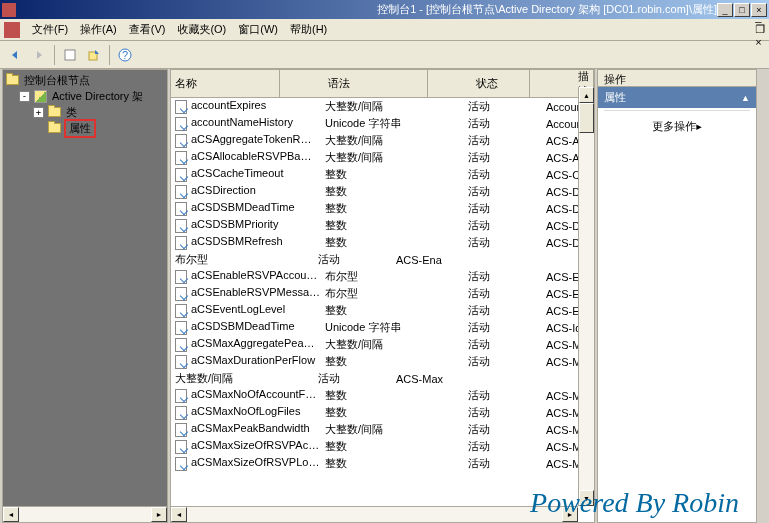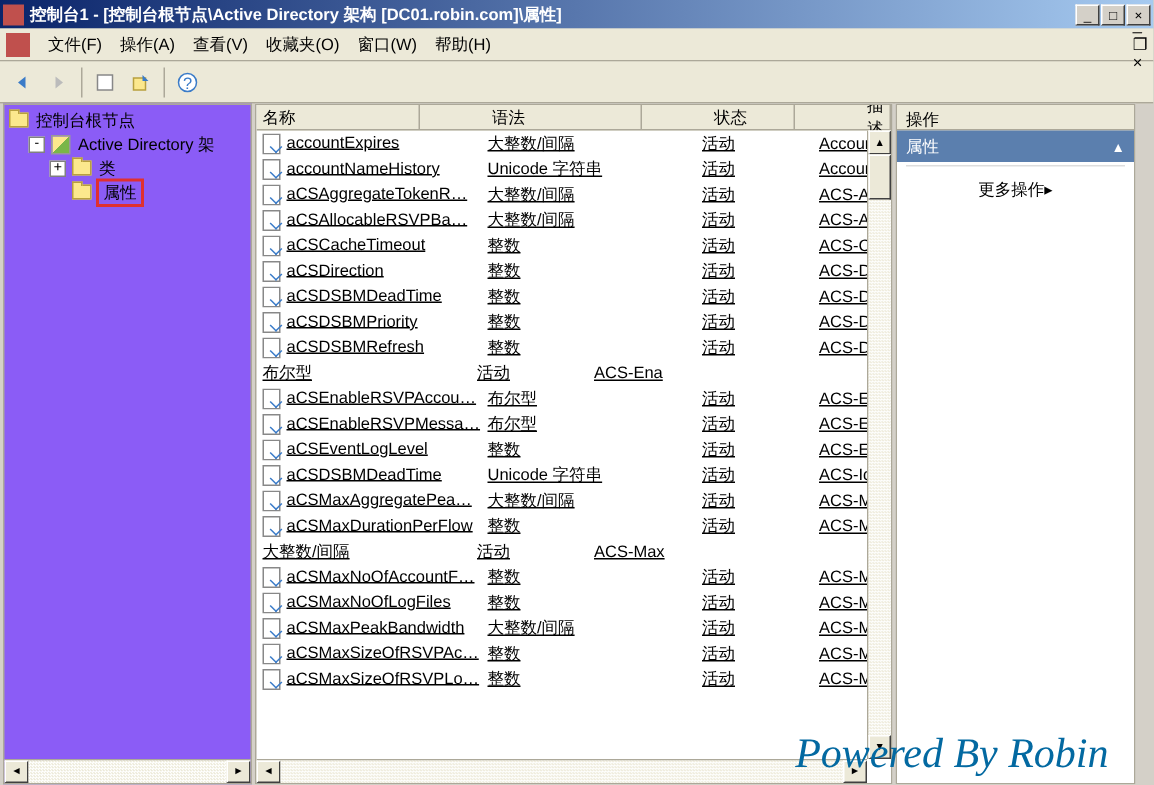--- a/index.html
+++ b/index.html
@@ -1,56 +1,56 @@
 <!DOCTYPE html>
 <html><head>
 <meta charset="utf-8">
 <style>
 * { margin: 0; padding: 0; box-sizing: border-box; font-family: "Microsoft YaHei", SimSun, Arial, sans-serif; font-size: 11px; }
 body { background: #d4d0c8; width: 769px; height: 523px; overflow: hidden; position: relative; }
 
 .titlebar { background: linear-gradient(to right, #0a246a, #a6caf0); color: #fff; height: 19px; display: flex; align-items: center; padding: 0 2px; }
 .titlebar .icon { width: 14px; height: 14px; background: #c0504d; margin-right: 4px; }
-.titlebar .title { flex: 1; font-weight: bold; font-size: 11px; }
+.titlebar .title { flex: 1; font-weight: normal; font-size: 11px; text-align: right; }
 .titlebar .winbtns { display: flex; gap: 1px; }
 .titlebar .winbtn { width: 16px; height: 14px; background: #d4d0c8; border: 1px solid #fff; border-right-color: #404040; border-bottom-color: #404040; display: flex; align-items: center; justify-content: center; font-size: 9px; font-family: Arial; cursor: pointer; color: #000; }
 
 .menubar { background: #ece9d8; height: 22px; display: flex; align-items: center; padding: 0 4px; border-bottom: 1px solid #aca899; }
 .menubar .micon { width: 16px; height: 16px; background: #c0504d; margin-right: 6px; }
 .menubar .mitem { padding: 2px 6px; cursor: pointer; }
 
 .toolbar { background: #ece9d8; height: 28px; display: flex; align-items: center; padding: 0 4px; border-bottom: 1px solid #aca899; gap: 2px; }
 .tbtn { width: 22px; height: 22px; display: flex; align-items: center; justify-content: center; cursor: pointer; border: 1px solid transparent; }
 .tsep { width: 1px; height: 20px; background: #aca899; margin: 0 2px; }
 
 .content { display: flex; height: 454px; }
 
-.tree-pane { width: 166px; background: #8b5cf6; border: 1px solid #aca899; margin: 0 2px 0 2px; overflow: hidden; position: relative; }
+.tree-pane { width: 166px; background: #737373; border: 1px solid #aca899; margin: 0 2px 0 2px; overflow: hidden; position: relative; }
 .tree { padding: 2px; }
 .tree-row { display: flex; align-items: center; height: 16px; white-space: nowrap; cursor: pointer; }
 .tree-expand { width: 11px; height: 11px; border: 1px solid #808080; margin-right: 3px; display: flex; align-items: center; justify-content: center; font-size: 9px; font-family: monospace; background: #fff; line-height: 1; }
 .tree-space { width: 14px; display: inline-block; }
 .tree-icon { width: 14px; height: 14px; margin-right: 3px; display: inline-flex; align-items: center; justify-content: center; }
 .folder-icon { background: #fce88d; border: 1px solid #b8a03e; width: 13px; height: 10px; }
 .folder-icon:before { content: ''; display: block; width: 5px; height: 2px; background: #fce88d; border: 1px solid #b8a03e; border-bottom: none; margin-top: -3px; margin-left: -1px; }
 .ad-icon { width: 13px; height: 13px; background: linear-gradient(135deg, #fce88d 50%, #7ab648 50%); border: 1px solid #999; }
 .tree-label { padding: 0 2px; }
 .selected-box { border: 2px solid #e03030; padding: 0 1px; }
 .hscroll { position: absolute; bottom: 0; left: 0; right: 0; height: 16px; background: #ece9d8; border-top: 1px solid #aca899; display: flex; }
 .hscroll .sbtn { width: 16px; height: 15px; background: #ece9d8; border: 1px solid #fff; border-right-color: #404040; border-bottom-color: #404040; display: flex; align-items: center; justify-content: center; font-size: 7px; }
 .hscroll .strack { flex: 1; background: repeating-conic-gradient(#ece9d8 0% 25%, #fff 0% 50%) 50% / 2px 2px; }
 
 .list-pane { flex: 1; background: #fff; border: 1px solid #aca899; margin-right: 2px; display: flex; flex-direction: column; overflow: hidden; position: relative; }
-.list-header { display: flex; background: #ece9d8; border-bottom: 1px solid #aca899; height: 17px; gap: 44px; }
+.list-header { display: flex; background: #ece9d8; border-bottom: 1px solid #aca899; height: 28px; gap: 44px; }
 .list-header .col { border-right: 1px solid #aca899; padding: 1px 4px; display: flex; align-items: center; cursor: pointer; }
 .col-name { width: 150px; }
 .col-syntax { width: 143px; }
 .col-status { width: 78px; }
 .col-desc { flex: 1; }
-.list-body { flex: 1; overflow: hidden; text-decoration: underline; }
+.list-body { flex: 1; overflow: hidden; }
 .list-row { display: flex; height: 17px; align-items: center; cursor: pointer; }
 .list-row .cell { padding: 0 4px; white-space: nowrap; overflow: hidden; }
 .attr-icon { width: 14px; height: 14px; margin-right: 2px; display: inline-block; vertical-align: middle; }
 .attr-icon::before { content: ''; display: block; width: 10px; height: 12px; background: #fff; border: 1px solid #888; position: relative; }
 .attr-icon::after { content: ''; display: block; width: 5px; height: 5px; border-left: 1px solid #3a7bc8; border-bottom: 1px solid #3a7bc8; transform: rotate(-45deg); position: relative; top: -8px; left: 6px; }
 .vscroll { position: absolute; right: 0; top: 17px; bottom: 16px; width: 16px; background: #ece9d8; border-left: 1px solid #aca899; display: flex; flex-direction: column; }
 .vscroll .sbtn { height: 16px; width: 15px; background: #ece9d8; border: 1px solid #fff; border-right-color: #404040; border-bottom-color: #404040; display: flex; align-items: center; justify-content: center; font-size: 7px; }
 .vscroll .strack { flex: 1; background: repeating-conic-gradient(#ece9d8 0% 25%, #fff 0% 50%) 50% / 2px 2px; position: relative; }
 .vscroll .thumb { position: absolute; top: 0; left: 0; right: 0; height: 30px; background: #ece9d8; border: 1px solid #fff; border-right-color: #404040; border-bottom-color: #404040; }
 

